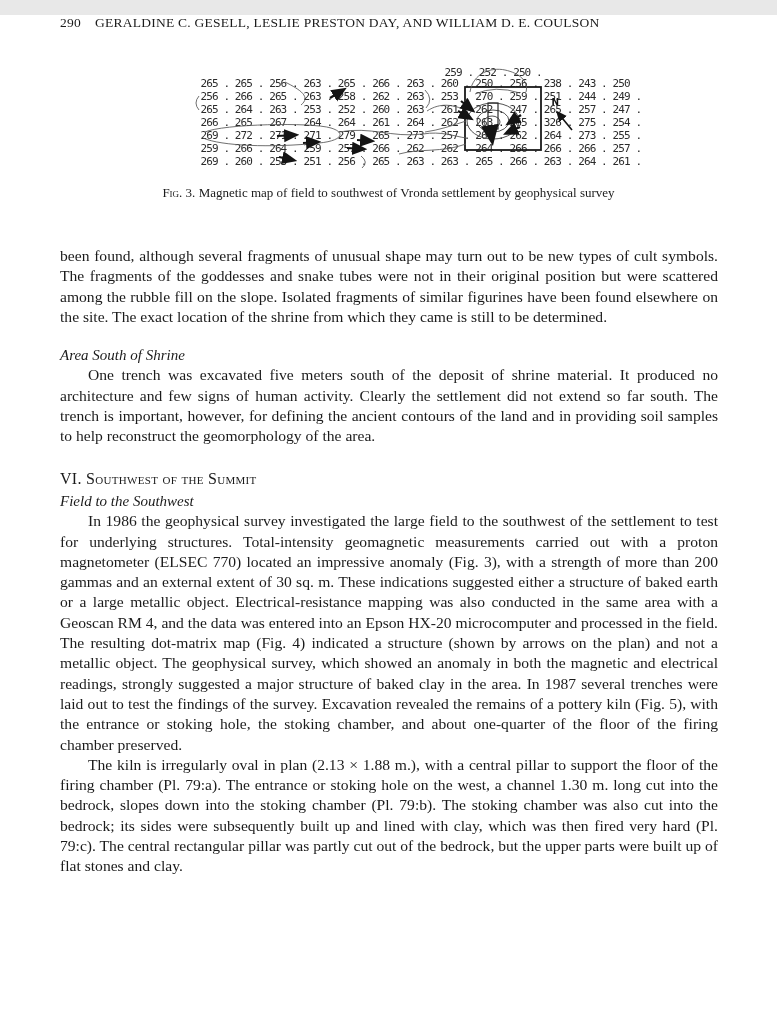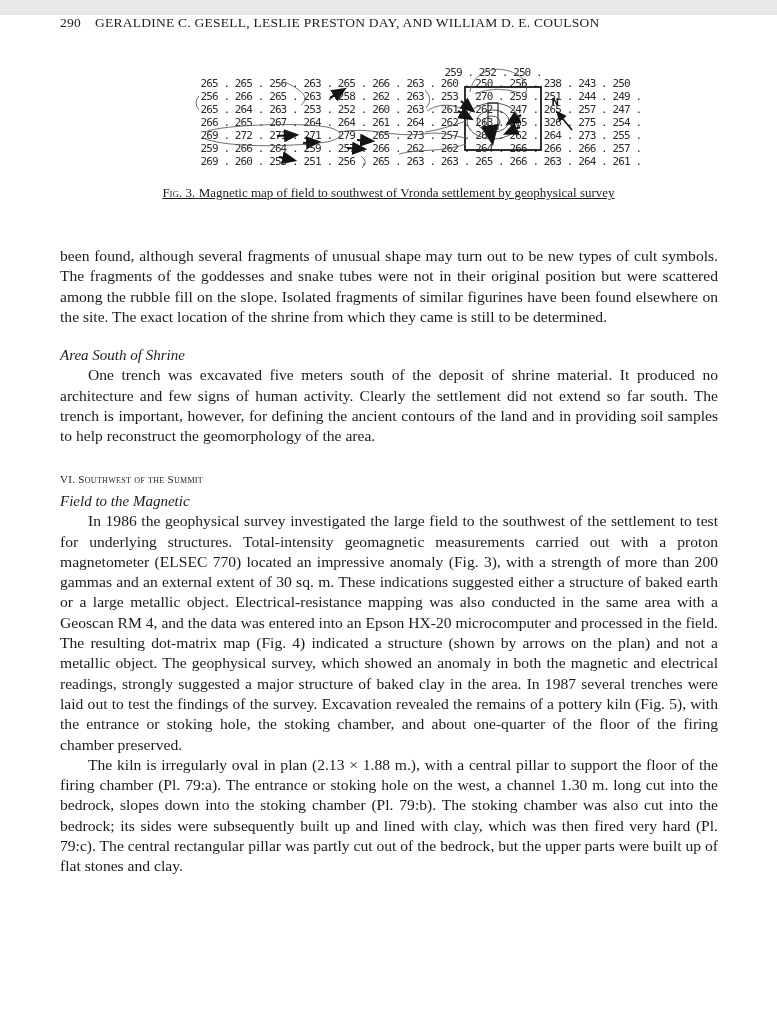--- a/index.html
+++ b/index.html
@@ -36,35 +36,34 @@
   .map svg { position:absolute; left:0; top:0; pointer-events:none; }
   .north-label {
     position: absolute; left: 363px; top: 36px;
     font-family: "DejaVu Sans", sans-serif;
     font-weight: bold; font-size: 9px; color: #111;
   }
   .fig-caption {
     text-align: center;
     margin-top: 14px;
     font-size: 13px;
-    text-decoration: underline;
   }
   .fig-caption .sc { font-variant: small-caps; }
   
   .body-text {
     margin: 45px 59px 0 60px;
     font-size: 15.6px;
     line-height: 20.3px;
     text-align: justify;
   }
   .body-text p { margin: 0; text-indent: 28px; }
   .body-text p.no-indent { text-indent: 0; }
   h2.sc-head {
     margin: 22px 0 0 0;
-    font-size: 11px; font-weight: normal;
+    font-size: 16px; font-weight: normal;
     font-variant: small-caps;
     letter-spacing: 0.3px;
     line-height: 20.3px;
     text-align: left;
   }
   h3.italic-head {
     margin: 18px 0 0 0;
     font-size: 15px; font-weight: normal; font-style: italic;
     line-height: 20.3px;
     text-align: left;
@@ -145,18 +144,18 @@
     </figcaption>
   </figure>
 
   <main class="body-text">
     <p class="no-indent">been found, although several fragments of unusual shape may turn out to be new types of cult symbols. The fragments of the goddesses and snake tubes were not in their original position but were scattered among the rubble fill on the slope. Isolated fragments of similar figurines have been found elsewhere on the site. The exact location of the shrine from which they came is still to be determined.</p>
 
     <h3 class="italic-head">Area South of Shrine</h3>
     <p>One trench was excavated five meters south of the deposit of shrine material. It produced no architecture and few signs of human activity. Clearly the settlement did not extend so far south. The trench is important, however, for defining the ancient contours of the land and in providing soil samples to help reconstruct the geomorphology of the area.</p>
 
     <h2 class="sc-head">VI. Southwest of the Summit</h2>
-    <h3 class="italic-head tight">Field to the Magnetic</h3>
+    <h3 class="italic-head tight">Field to the Southwest</h3>
     <p>In 1986 the geophysical survey investigated the large field to the southwest of the settlement to test for underlying structures. Total-intensity geomagnetic measurements carried out with a proton magnetometer (ELSEC 770) located an impressive anomaly (Fig. 3), with a strength of more than 200 gammas and an external extent of 30 sq. m. These indications suggested either a structure of baked earth or a large metallic object. Electrical-resistance mapping was also conducted in the same area with a Geoscan RM 4, and the data was entered into an Epson HX-20 microcomputer and processed in the field. The resulting dot-matrix map (Fig. 4) indicated a structure (shown by arrows on the plan) and not a metallic object. The geophysical survey, which showed an anomaly in both the magnetic and electrical readings, strongly suggested a major structure of baked clay in the area. In 1987 several trenches were laid out to test the findings of the survey. Excavation revealed the remains of a pottery kiln (Fig. 5), with the entrance or stoking hole, the stoking chamber, and about one-quarter of the floor of the firing chamber preserved.</p>
     <p>The kiln is irregularly oval in plan (2.13 × 1.88 m.), with a central pillar to support the floor of the firing chamber (Pl. 79:a). The entrance or stoking hole on the west, a channel 1.30 m. long cut into the bedrock, slopes down into the stoking chamber (Pl. 79:b). The stoking chamber was also cut into the bedrock; its sides were subsequently built up and lined with clay, which was then fired very hard (Pl. 79:c). The central rectangular pillar was partly cut out of the bedrock, but the upper parts were built up of flat stones and clay.</p>
   </main>
 
 </div>
 
 </body></html>

